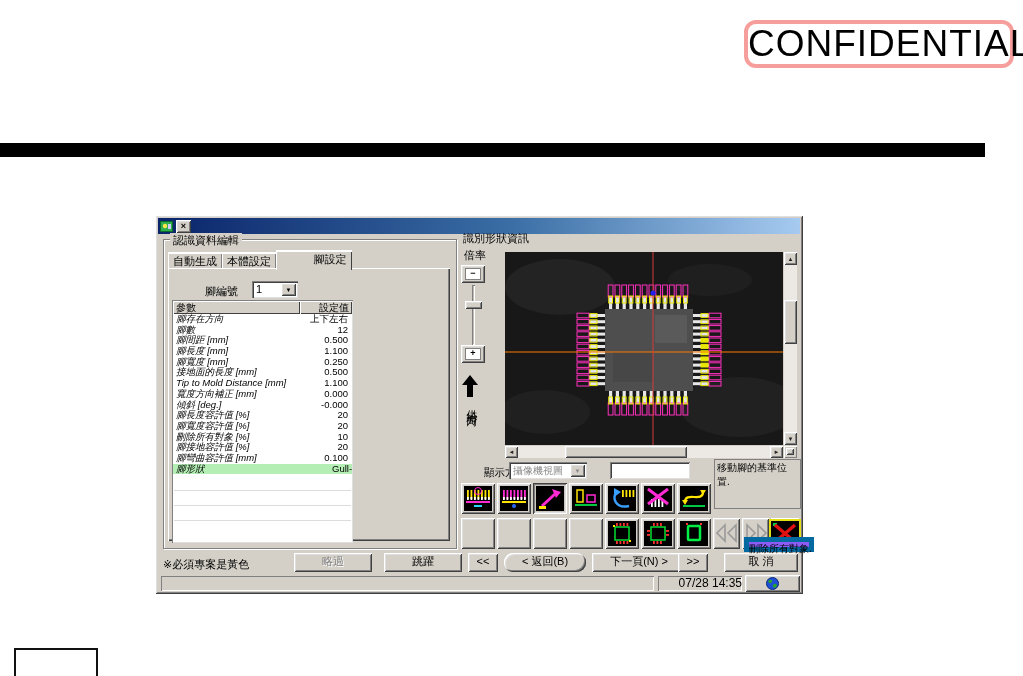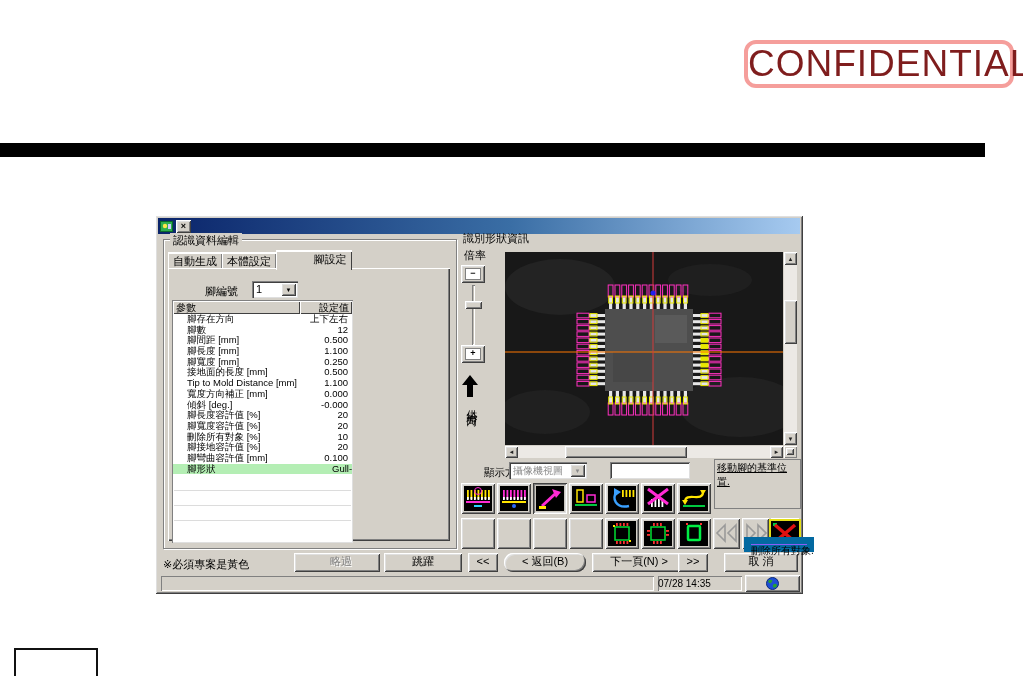--- a/index.html
+++ b/index.html
@@ -1,21 +1,21 @@
 <!DOCTYPE html>
 <html><head>
 <meta charset="utf-8">
 <style>
   html,body{margin:0;padding:0;background:#fff;}
   body{width:1023px;height:676px;position:relative;overflow:hidden;
        font-family:"Liberation Sans","DejaVu Sans",sans-serif;color:#000;}
 
   
-  .confidential{position:absolute;left:744px;top:40px;width:262px;height:40px;
-    border:4px solid #f59e9b;border-radius:12px;color:#7f1d1d;
+  .confidential{position:absolute;left:744px;top:20px;width:262px;height:40px;
+    border:4px solid #f59e9b;border-radius:12px;color:#000000;
     font-size:37px;line-height:40px;text-align:center;letter-spacing:1px;
     font-family:"Liberation Sans",sans-serif;}
   .black-bar{position:absolute;left:0;top:143px;width:985px;height:14px;background:#000;}
   .empty-box-bl{position:absolute;left:14px;top:648px;width:80px;height:26px;
     border:2px solid #111;background:#fff;}
 
   
   .raised{background:#d4d0c8;box-shadow:inset 1px 1px #ffffff,inset -1px -1px #404040,
           inset 2px 2px #dfdfdf,inset -2px -2px #808080;}
   .raised-thin{background:#d4d0c8;box-shadow:inset 1px 1px #ffffff,inset -1px -1px #808080;}
@@ -60,29 +60,29 @@
     box-shadow:inset 1px 1px #808080,inset -1px -1px #dfdfdf;z-index:4;overflow:hidden;}
   .thead{position:absolute;left:1px;top:1px;right:1px;height:13px;display:flex;}
   .th{background:#d4d0c8;box-shadow:inset 1px 1px #fff,inset -1px -1px #404040;
     font-size:10px;line-height:13px;padding:0 3px;box-sizing:border-box;}
   .th1{width:127px;}
   .th2{flex:1;text-align:right;}
   .tbody{position:absolute;left:1px;top:14px;right:1px;}
   .trow{display:flex;height:10.7px;}
   .trow.hl{background:#b4eeb4;gap:32px;}
   .tc{font-size:9.5px;line-height:10.7px;white-space:nowrap;overflow:hidden;box-sizing:border-box;}
-  .tc.p{width:127px;padding-left:14px;}
+  .tc.p{width:127px;padding-left:3px;font-style:italic;}
   .tc.v{flex:1;text-align:right;padding-right:4px;}
   .sep{position:absolute;left:2px;right:2px;height:1px;background:#dcdcdc;}
 
   .note{left:8px;top:342px;font-size:11px;z-index:4;}
   .wbtn{height:19px;font-size:11px;line-height:17px;text-align:center;z-index:4;}
-  .wbtn.disabled{color:#808080;text-shadow:1px 1px 0 #fff;padding-left:8px;}
+  .wbtn.disabled{color:#808080;text-shadow:1px 1px 0 #fff;}
   .status-panel{height:15px;box-shadow:inset 1px 1px #808080,inset -1px -1px #fff;
-    font-size:10px;line-height:15px;text-align:left;background:#d4d0c8;}
+    font-size:12px;line-height:15px;text-align:right;background:#d4d0c8;}
 
   
   .rp-title{left:308px;top:16px;font-size:11px;}
   .zoom-label{left:309px;top:33px;font-size:11px;}
   .zbtn{width:24px;height:18px;display:flex;align-items:center;justify-content:center;}
   .zbtn .glyphbox{width:14px;height:10px;background:#fff;border:1px solid #808080;
     font-size:9px;line-height:9px;font-weight:bold;text-align:center;}
   .ztrack{left:317px;top:70px;width:3px;height:60px;box-shadow:inset 1px 1px #808080,inset -1px -1px #fff;background:#c0bcb4;}
   .zhandle{left:310px;top:86px;width:17px;height:8px;}
   .feed-arrow{left:307px;top:160px;width:16px;height:22px;}
@@ -96,37 +96,37 @@
   .sarrow{position:absolute;display:flex;align-items:center;justify-content:center;
     font-size:6px;color:#222;}
   .vthumb{position:absolute;left:0;top:48px;width:13px;height:44px;}
   .hthumb{position:absolute;left:60px;top:0;width:122px;height:12px;}
   .scorner{left:629px;top:231px;width:13px;height:12px;}
   .scorner .mini{position:absolute;left:2px;top:2px;width:8px;height:7px;}
 
   .disp-label{left:329px;top:251px;font-size:10.5px;}
   .empty-field{left:455px;top:247px;width:80px;height:17px;}
   .info-box{left:559px;top:244px;width:87px;height:50px;background:#d4d0c8;
-    border:1px solid #808080;box-sizing:border-box;font-size:10px;padding:1px 2px;text-decoration:underline;}
+    border:1px solid #808080;box-sizing:border-box;font-size:10px;padding:1px 2px;}
 
   .trow-btns{display:flex;gap:2px;z-index:4;}
   #tool-row1{left:306px;top:268px;}
   #tool-row2{left:306px;top:303px;}
   .tbtn{width:34px;height:31px;background:#d4d0c8;box-shadow:inset 1px 1px #ffffff,
     inset -1px -1px #404040,inset 2px 2px #dfdfdf,inset -2px -2px #808080;
     display:flex;align-items:center;justify-content:center;flex:0 0 auto;}
   .tbtn.pressed{box-shadow:inset 1px 1px #404040,inset -1px -1px #fff,
     inset 2px 2px #808080,inset -2px -2px #dfdfdf;background:#cbc7bf;}
   .tbtn.narrow{width:27px;}
   .tbtn.xw{width:28px;}
   .tbtn.focused .ticon{outline:2px solid #e3df17;}
   .ticon{width:28px;height:25px;display:block;}
 
   .tooltip{left:589px;top:322px;width:70px;height:15px;background:#8b5cf6;
-    border:7px solid #0369a1;font-size:10px;line-height:13px;text-align:center;
+    border:5px solid #0369a1;font-size:10px;line-height:13px;text-align:center;
     z-index:50;box-sizing:border-box;white-space:nowrap;}
 </style>
 </head>
 <body>
 
 <div class="confidential">CONFIDENTIAL</div>
 <div class="black-bar"></div>
 <div class="empty-box-bl"></div>
 
 <div id="dialog" class="raised">

